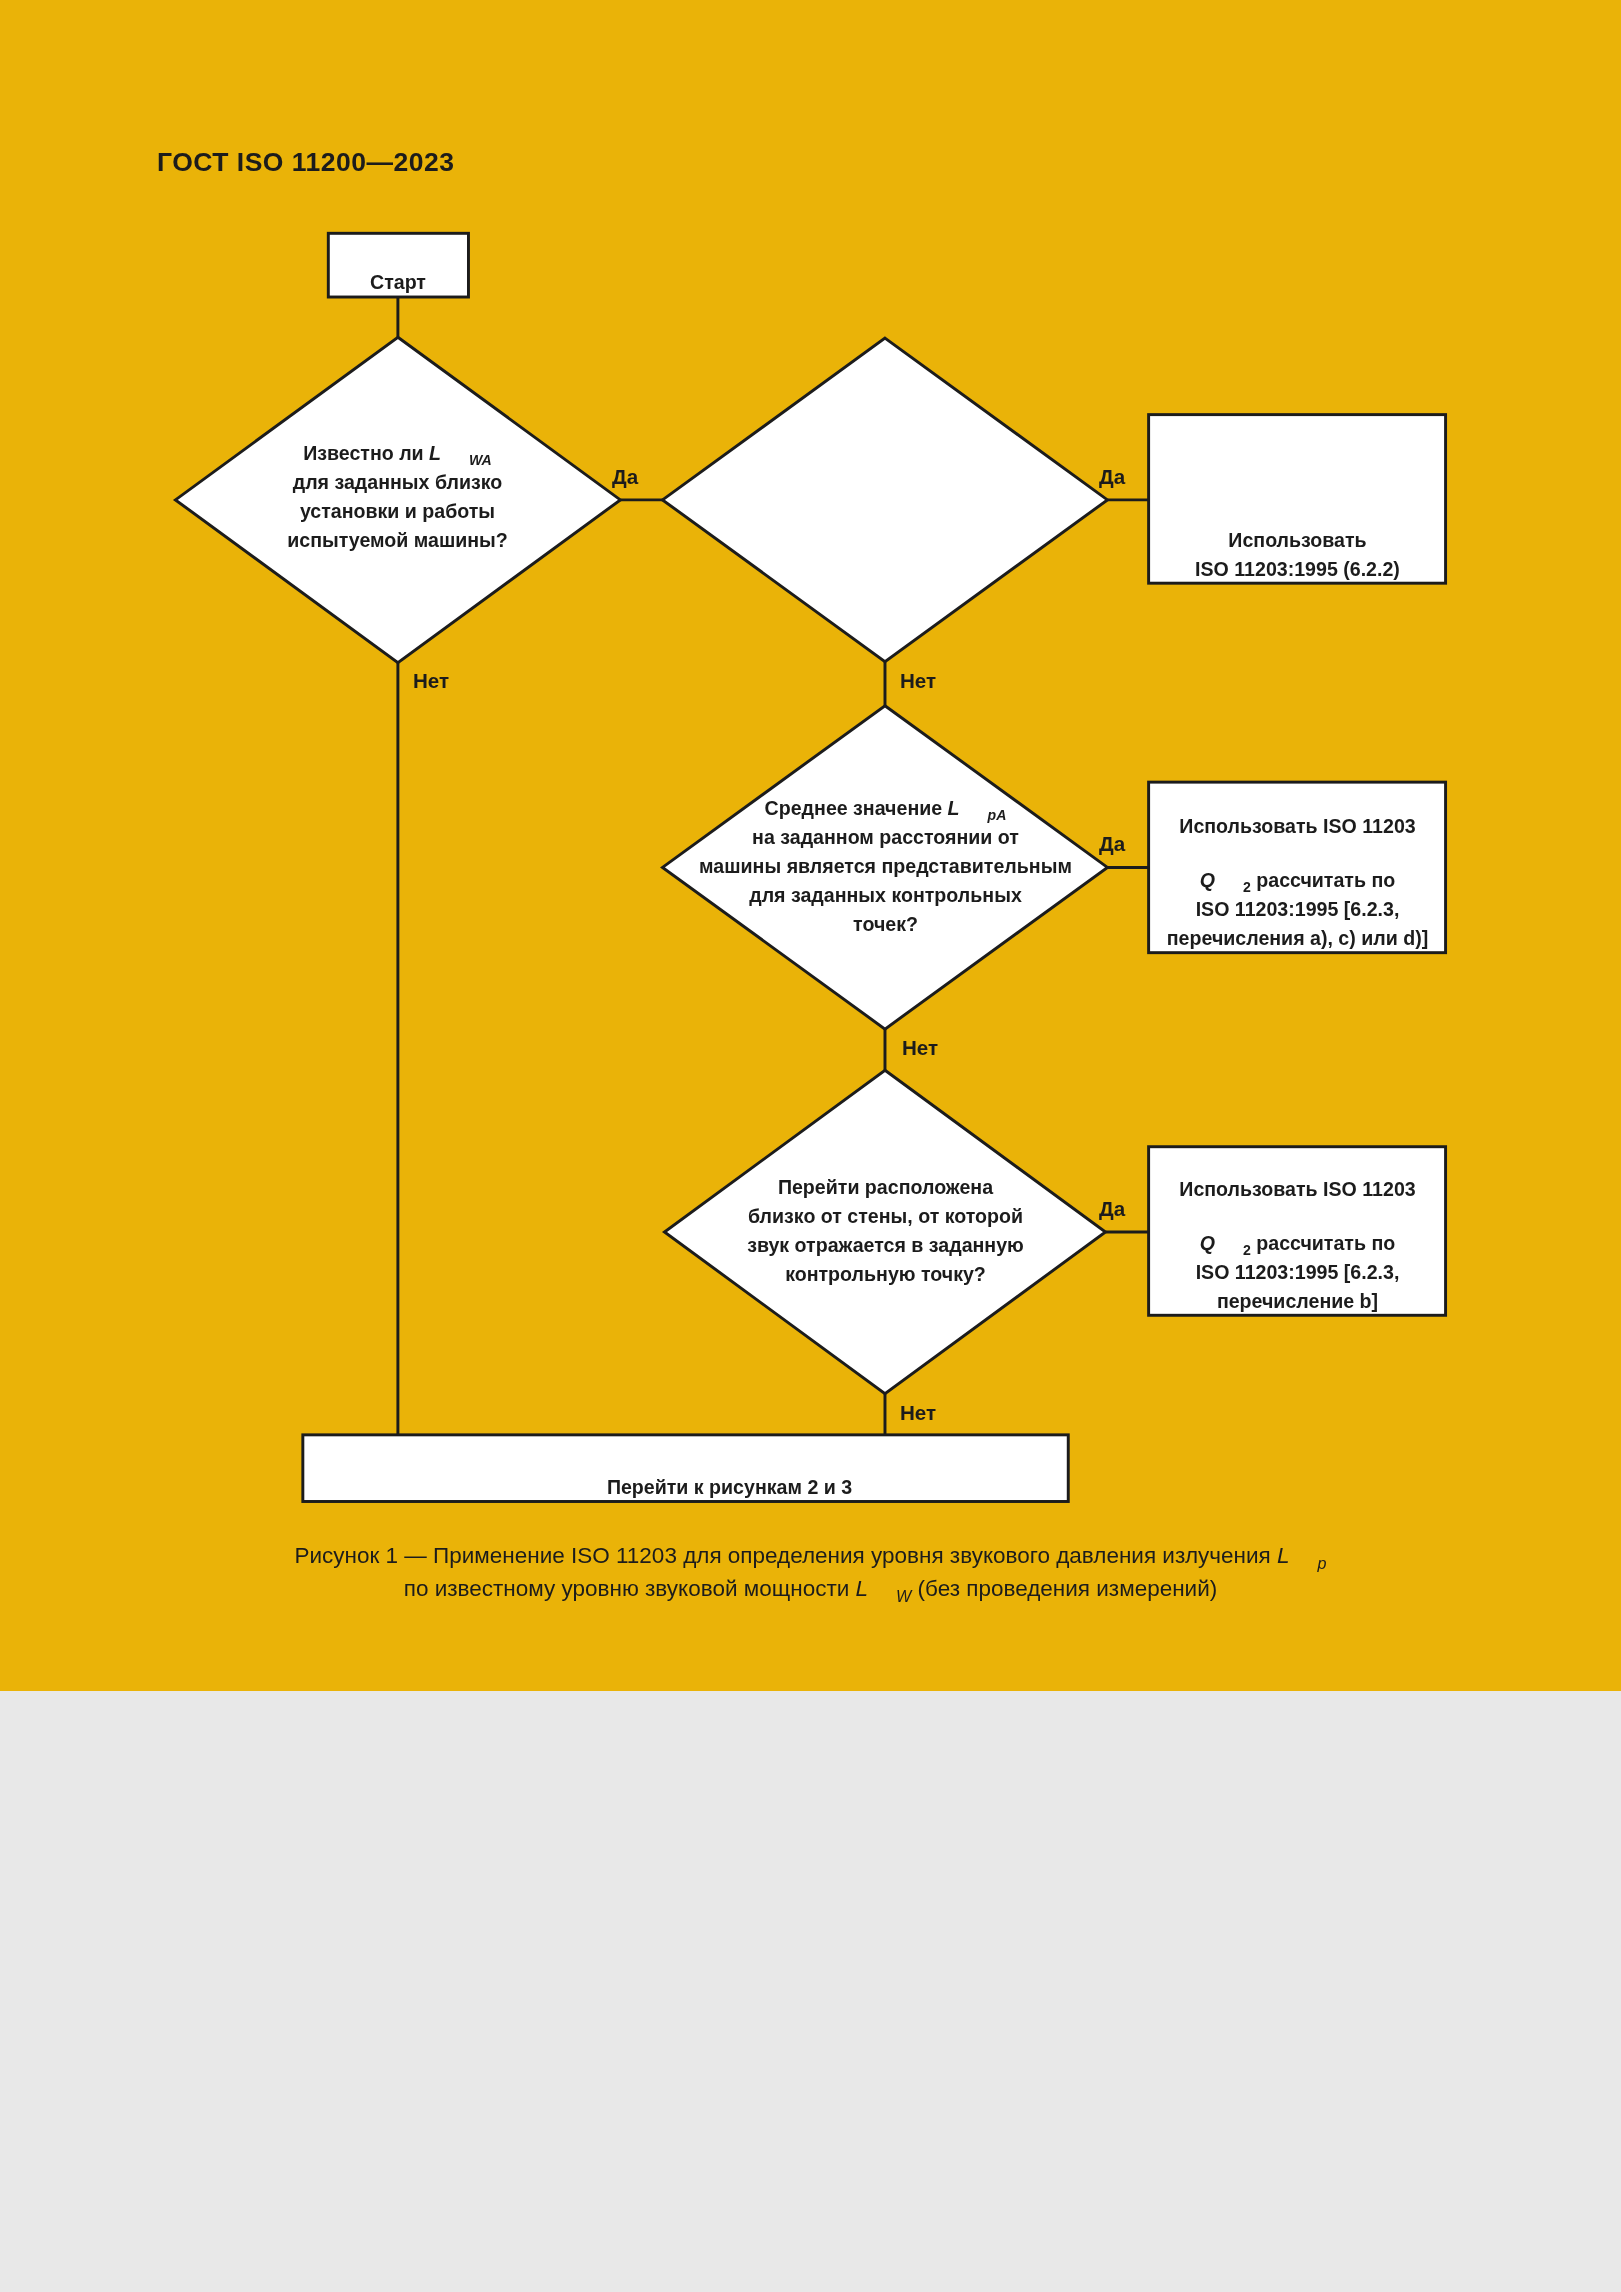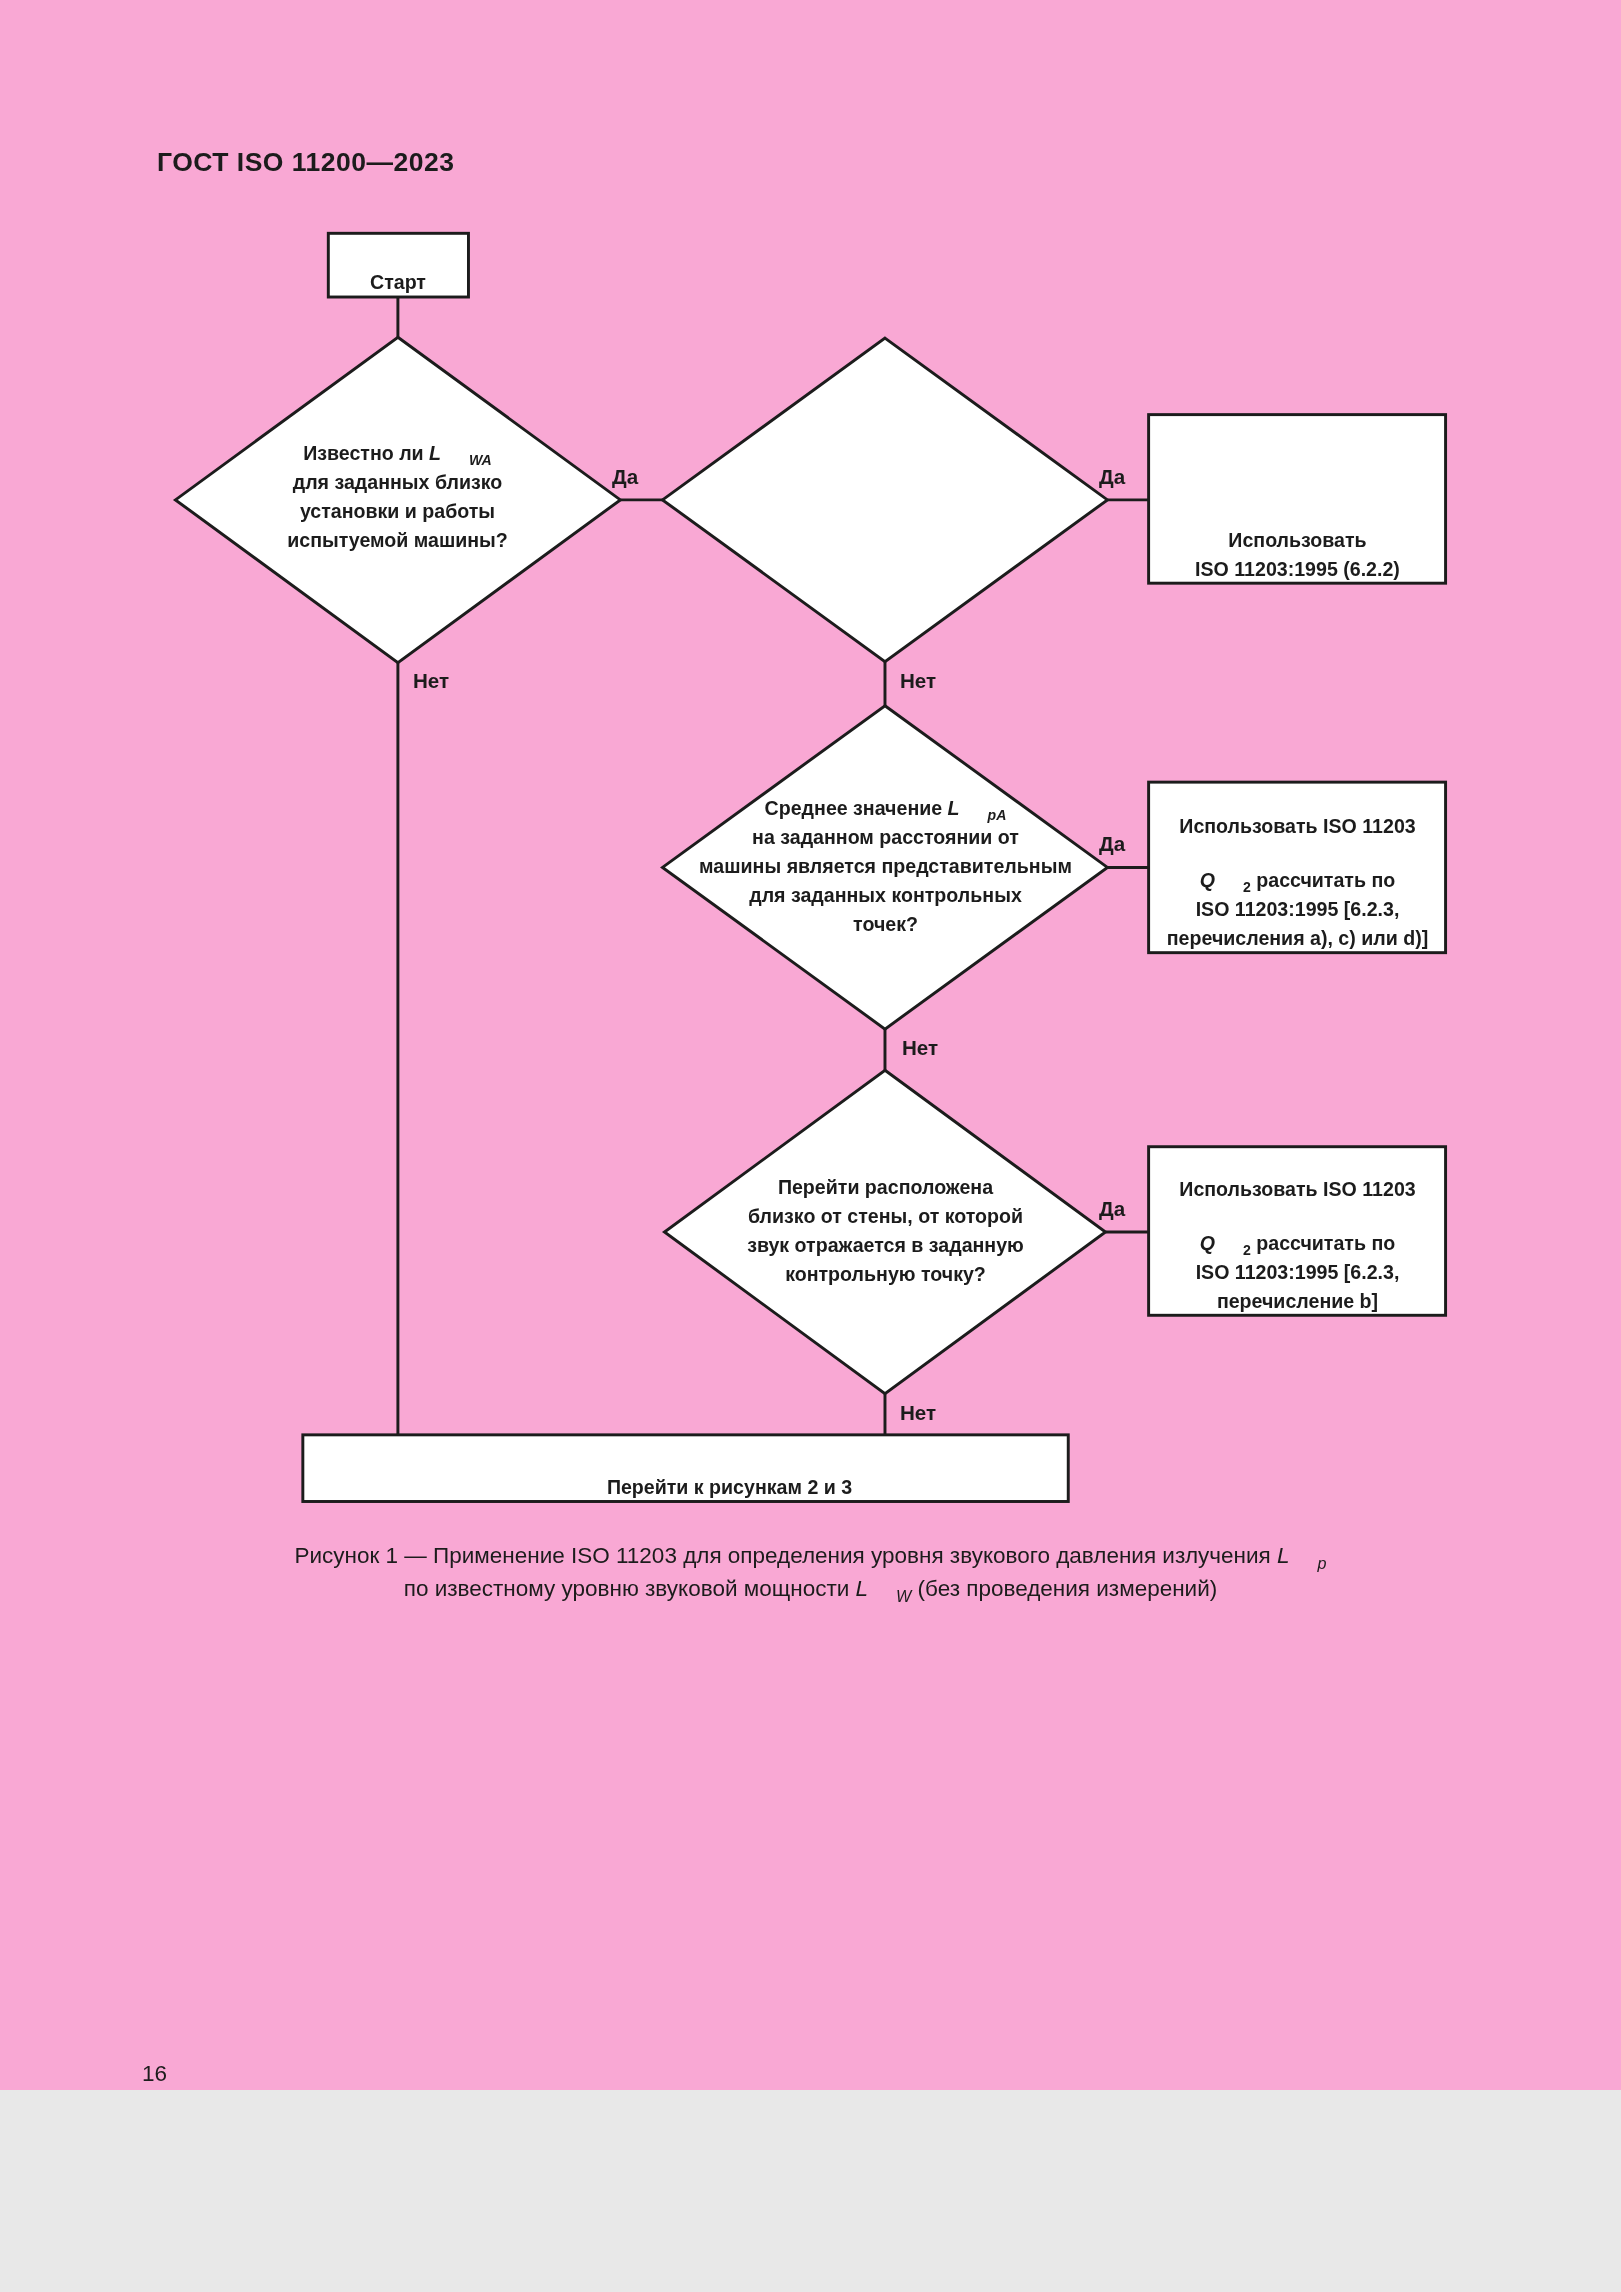--- a/index.html
+++ b/index.html
@@ -1,19 +1,19 @@
 <!DOCTYPE html>
 <html lang="ru"><head>
 <meta charset="utf-8">
 <style>
   html,body{margin:0;padding:0;background:#e8e8e8;}
   .page{
     position:relative;
-    width:1621px;height:2090px;
-    background:#f9a8d4;
+    width:1621px;height:1691px;
+    background:#eab308;
     font-family:"Liberation Sans", sans-serif;
     color:#1c1c1c;
     overflow:hidden;
   }
   .abs{position:absolute;}
   .page-header{
     left:157px;top:147px;
     font-size:26.5px;font-weight:700;letter-spacing:0.5px;
   }
   svg.flow{left:0;top:0;}

